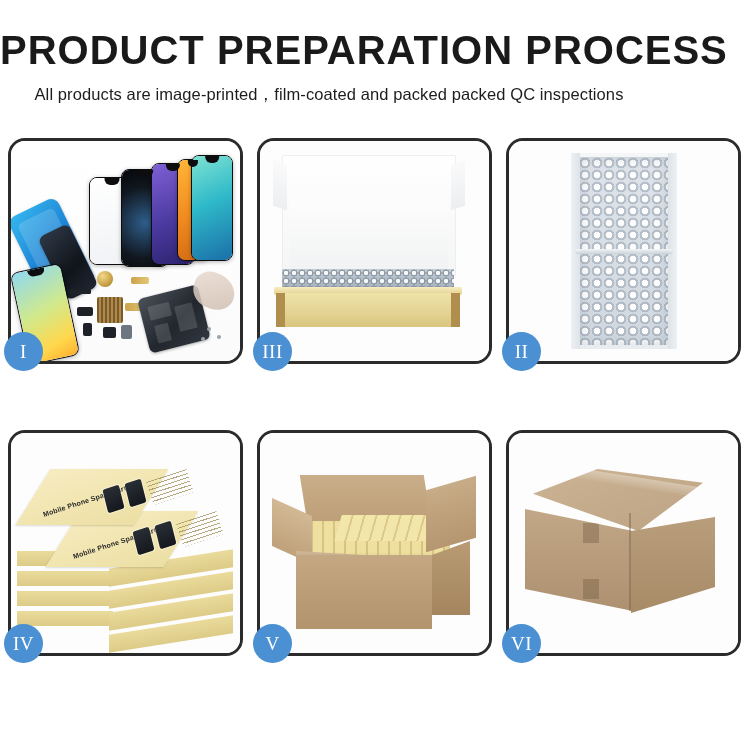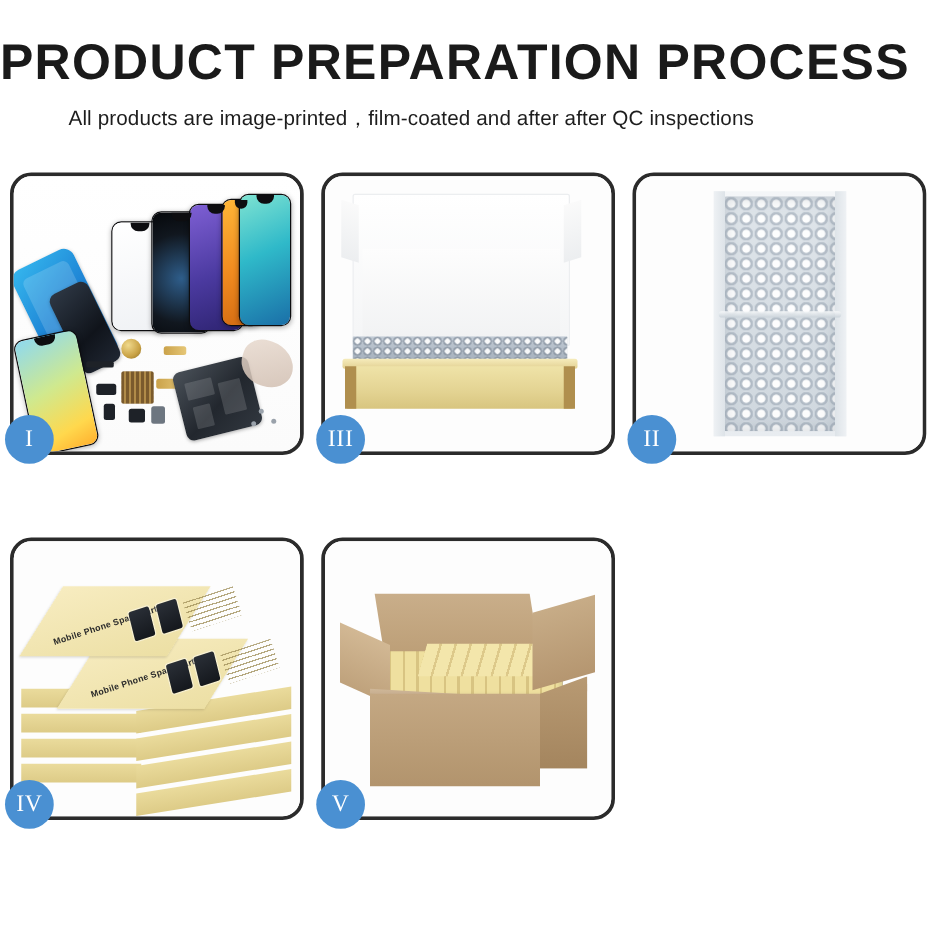--- a/index.html
+++ b/index.html
@@ -298,21 +298,21 @@
     background:rgba(122,100,72,.45);
   }
 </style>
 </head>
 <body>
 
 <div class="page">
 
   <div class="header">
     <h1 class="main-title">PRODUCT PREPARATION PROCESS</h1>
-    <p class="sub-title">All products are image-printed，film-coated and after after QC inspections</p>
+    <p class="sub-title">All products are image-printed，film-coated and packed packed QC inspections</p>
   </div>
 
   <div class="grid">
 
     <div class="panel">
       <div class="panel-inner p1">
         <div class="film" style="left:14px;top:62px;"></div>
         <div class="film-dark" style="left:40px;top:86px;"></div>
 
         <div class="phone" style="left:78px;top:36px;width:44px;height:86px;">
@@ -422,15 +422,31 @@
           <div class="c5-flap-right"></div>
           <div class="c5-flap-left"></div>
           <div class="c5-rim"></div>
           <div class="c5-front"></div>
           <div class="c5-side"></div>
         </div>
       </div>
       <div class="badge">V</div>
     </div>
 
+    <div class="panel">
+      <div class="panel-inner">
+        <div class="c6">
+          <div class="c6-top">
+            <div class="c6-tape"></div>
+          </div>
+          <div class="c6-front">
+            <div class="c6-tab" style="left:58px;top:16px;"></div>
+            <div class="c6-tab" style="left:58px;top:72px;"></div>
+          </div>
+          <div class="c6-right"></div>
+          <div class="c6-seam" style="left:104px;top:44px;width:2px;height:98px;"></div>
+        </div>
+      </div>
+      <div class="badge">VI</div>
+    </div>
 
   </div>
 </div>
 
 </body></html>

